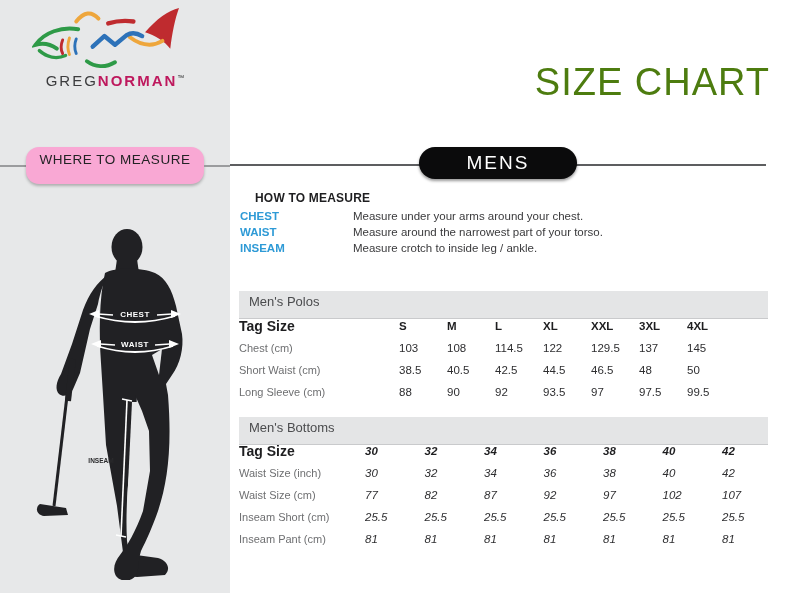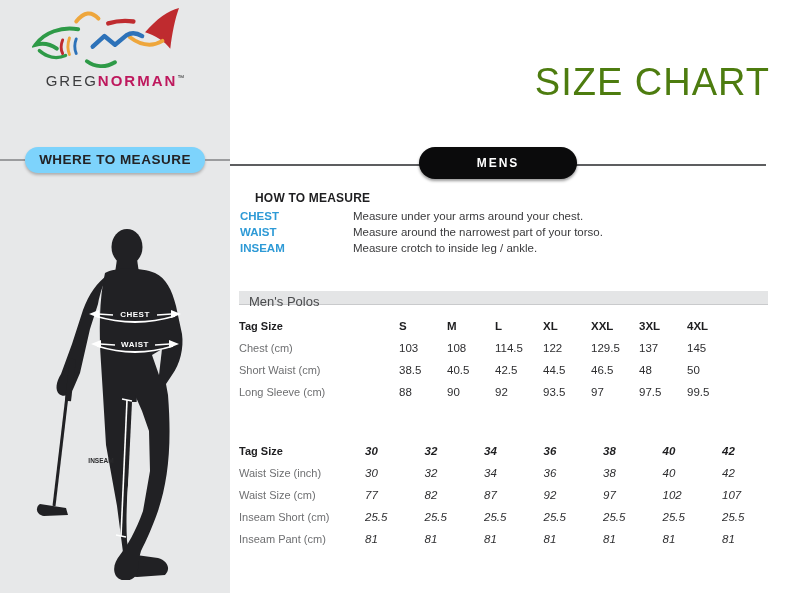--- a/index.html
+++ b/index.html
@@ -8,49 +8,49 @@
   
   .sidebar{position:absolute;left:0;top:0;width:230px;height:593px;background:#E7E8E9;}
   .logo{position:absolute;left:0;top:6px;width:230px;text-align:center;}
   .logo svg{display:block;margin:0 auto;}
   .brand{margin-top:2px;font-size:15px;letter-spacing:2px;color:#2c2c2e;white-space:nowrap;}
   .brand .reg{font-weight:400;color:#3c3c3e;}
   .brand b{font-weight:700;color:#be185d;}
   .brand sup{font-size:7px;vertical-align:6px;letter-spacing:0;}
   .wtm-row{position:absolute;left:0;top:147px;width:230px;display:flex;align-items:center;}
   .wtm-line{flex:1;height:2px;background:#9b9c9e;}
-  .wtm-pill{flex:0 0 auto;background:#7dd3fc;border-radius:13px;height:26px;line-height:26px;
+  .wtm-pill{flex:0 0 auto;background:#f9a8d4;border-radius:13px;height:37px;line-height:26px;
             padding:0 14px;font-size:13.5px;letter-spacing:.5px;color:#232325;
-            box-shadow:0 2px 3px rgba(0,0,0,.25);white-space:nowrap;font-weight:bold;}
+            box-shadow:0 2px 3px rgba(0,0,0,.25);white-space:nowrap;}
   .golfer{position:absolute;left:25px;top:205px;}
   
   .title{position:absolute;left:230px;top:36px;width:540px;text-align:right;
          font-size:38px;letter-spacing:1px;color:#4d7c0f;font-weight:400;}
   .divider{position:absolute;left:230px;top:164px;width:536px;height:2px;background:#5d5e60;}
   .badge{position:absolute;left:419px;top:147px;width:158px;height:32px;border-radius:16px;
-         background:#0b0b0c;color:#fff;font-weight:700;font-size:12px;letter-spacing:2px;
+         background:#0b0b0c;color:#fff;font-weight:400;font-size:19px;letter-spacing:2px;
          line-height:32px;text-align:center;box-shadow:0 2px 3px rgba(0,0,0,.4);}
   
   .htm{position:absolute;left:240px;top:191px;width:528px;}
   .htm h2{margin:0 0 3px 15px;font-size:12px;font-weight:700;color:#1e1e20;letter-spacing:.2px;}
   .htm-row{display:flex;line-height:16px;font-size:11.5px;}
   .htm-term{flex:0 0 113px;font-weight:700;}
   .htm-desc{font-weight:400;color:#3a3a3c;}
   
-  .section-bar{position:absolute;left:239px;width:529px;height:14px;background:#E4E5E6;
+  .section-bar{position:absolute;left:239px;width:529px;height:28px;background:#E4E5E6;
                border-bottom:1px solid #c9cacc;box-sizing:border-box;color:#4b4c4e;
                font-size:13px;line-height:21px;padding-left:10px;}
   .tbl{position:absolute;left:239px;width:540px;}
   .trow{display:flex;height:22px;align-items:center;font-size:11.5px;color:#2e2e30;}
   .trow .lbl{flex:0 0 160px;color:#6e6f71;font-size:11px;}
   .trow .c{flex:0 0 48px;}
   .tbl.bottoms .lbl{flex:0 0 126px;}
   .tbl.bottoms .c{flex:0 0 59.5px;font-style:italic;}
   .trow.head{font-weight:700;color:#1e1e20;}
-  .trow.head .lbl{color:#1e1e20;font-weight:700;font-size:11px;}
+  .trow.head .lbl{color:#1e1e20;font-weight:700;font-size:14px;}
   svg text{font-family:"Liberation Sans",sans-serif;}
 </style>
 </head>
 <body>
 
 <div class="page">
 
   <aside class="sidebar">
 
     <div class="logo">
@@ -178,20 +178,21 @@
       <span class="c">88</span>
       <span class="c">90</span>
       <span class="c">92</span>
       <span class="c">93.5</span>
       <span class="c">97</span>
       <span class="c">97.5</span>
       <span class="c">99.5</span>
     </div>
   </div>
 
+  <div class="section-bar" style="top:417px">Men's Bottoms</div>
   <div class="tbl bottoms" style="top:440px">
     <div class="trow head">
       <span class="lbl">Tag Size</span>
       <span class="c">30</span>
       <span class="c">32</span>
       <span class="c">34</span>
       <span class="c">36</span>
       <span class="c">38</span>
       <span class="c">40</span>
       <span class="c">42</span>

